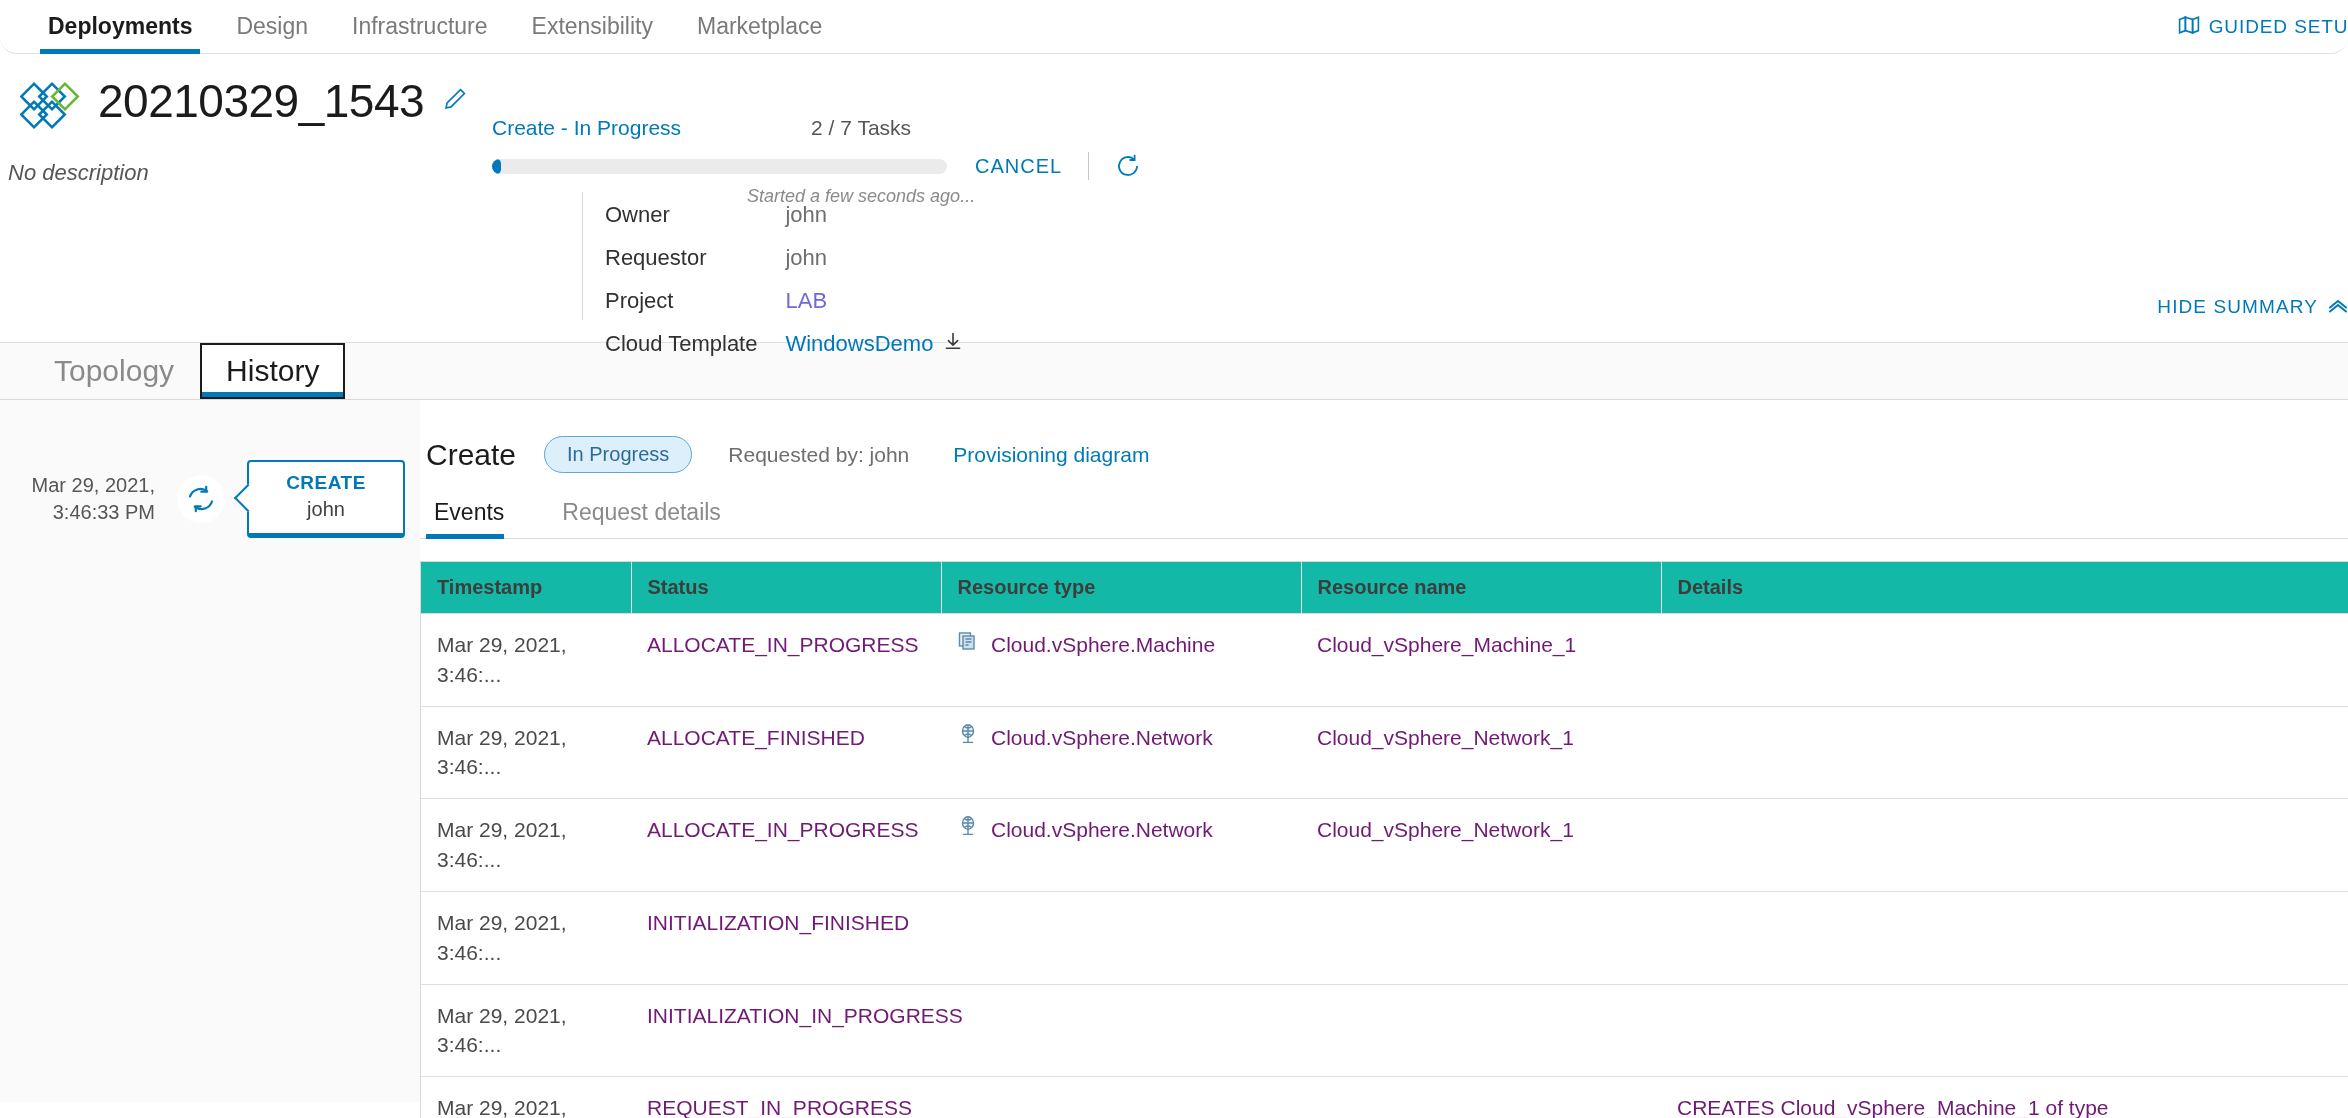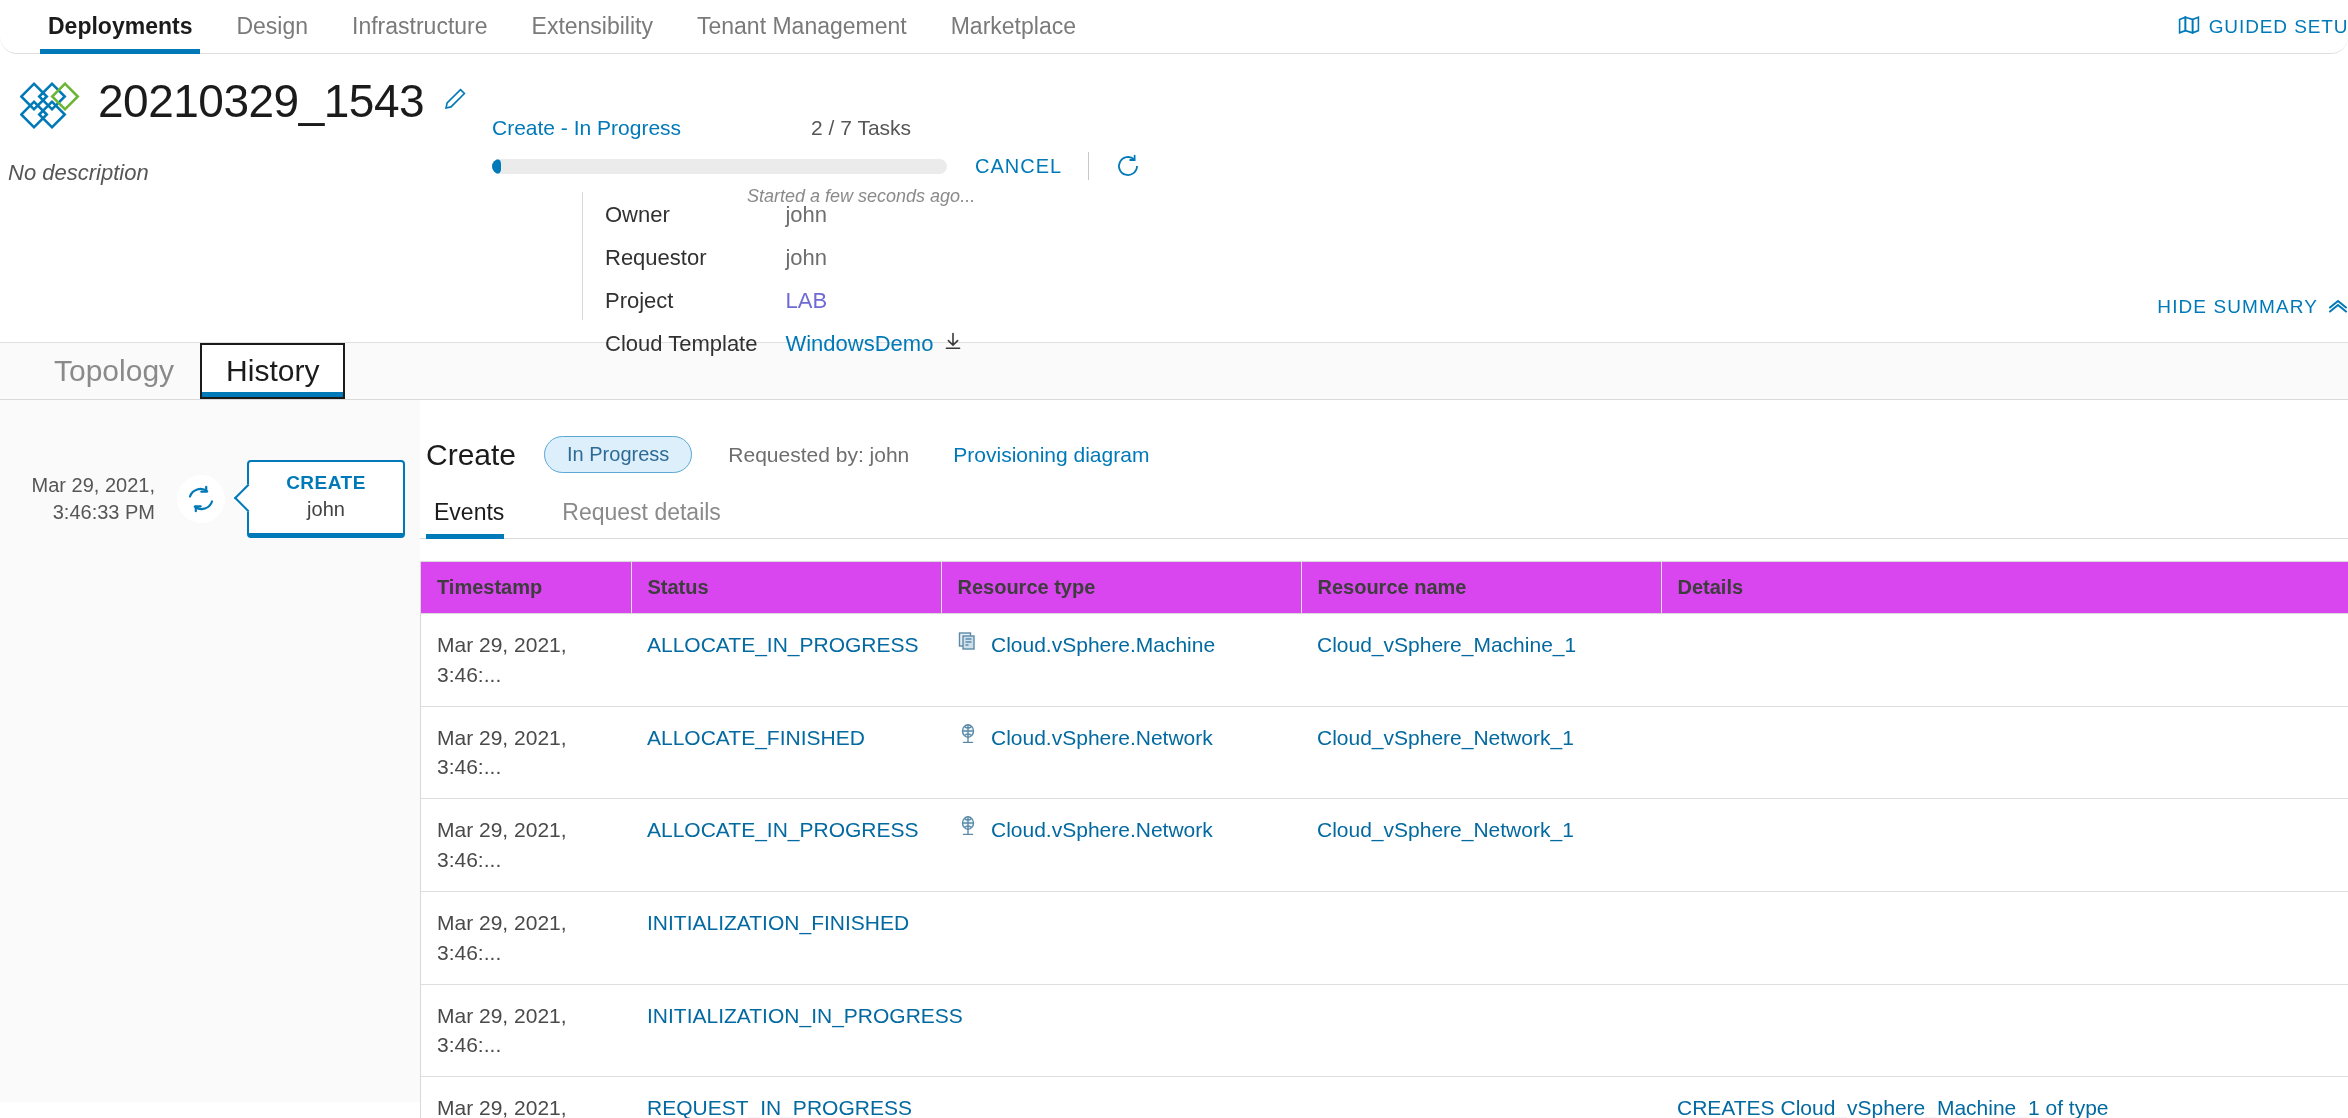--- a/index.html
+++ b/index.html
@@ -286,35 +286,35 @@
   
   .table-wrap {
     margin-top: 22px;
     border: 1px solid #d9d9d9;
     border-right: 0;
     background: #fff;
     width: 1928px;
   }
   table.events { border-collapse: collapse; width: 100%; table-layout: fixed; }
   table.events thead th {
-    background: #d946ef;
+    background: #14b8a6;
     border-bottom: 1px solid #d9d9d9;
     border-right: 1px solid #e3e3e3;
     text-align: left;
     font-size: 20px;
     font-weight: 600;
     color: #3d3d3d;
     padding: 14px 16px;
     height: 48px;
     vertical-align: middle;
   }
   table.events tbody td {
     border-bottom: 1px solid #dedede;
     font-size: 21px;
-    color: #0369a1;
+    color: #701a75;
     padding: 16px;
     vertical-align: top;
     line-height: 1.42;
   }
   table.events tbody tr td:first-child { color: #4a4a4a; }
   .cell-res { display: flex; align-items: flex-start; gap: 12px; }
 </style>
 </head>
 <body>
 
@@ -323,23 +323,20 @@
       <span>Deployments</span>
     </div>
   <div class="nav-item">
       <span>Design</span>
     </div>
   <div class="nav-item">
       <span>Infrastructure</span>
     </div>
   <div class="nav-item">
       <span>Extensibility</span>
-    </div>
-  <div class="nav-item">
-      <span>Tenant Management</span>
     </div>
   <div class="nav-item">
       <span>Marketplace</span>
     </div>
 
   <div class="guided-setup">
     <span>
       <svg width="22" height="20" viewBox="0 0 22 20" fill="none" stroke="#0079b8" stroke-width="1.6">
         <path d="M1.6 4.4 7.4 2.2v13.4L1.6 17.8z"></path>
         <path d="M7.4 2.2 14.6 4.4v13.4L7.4 15.6z"></path>

